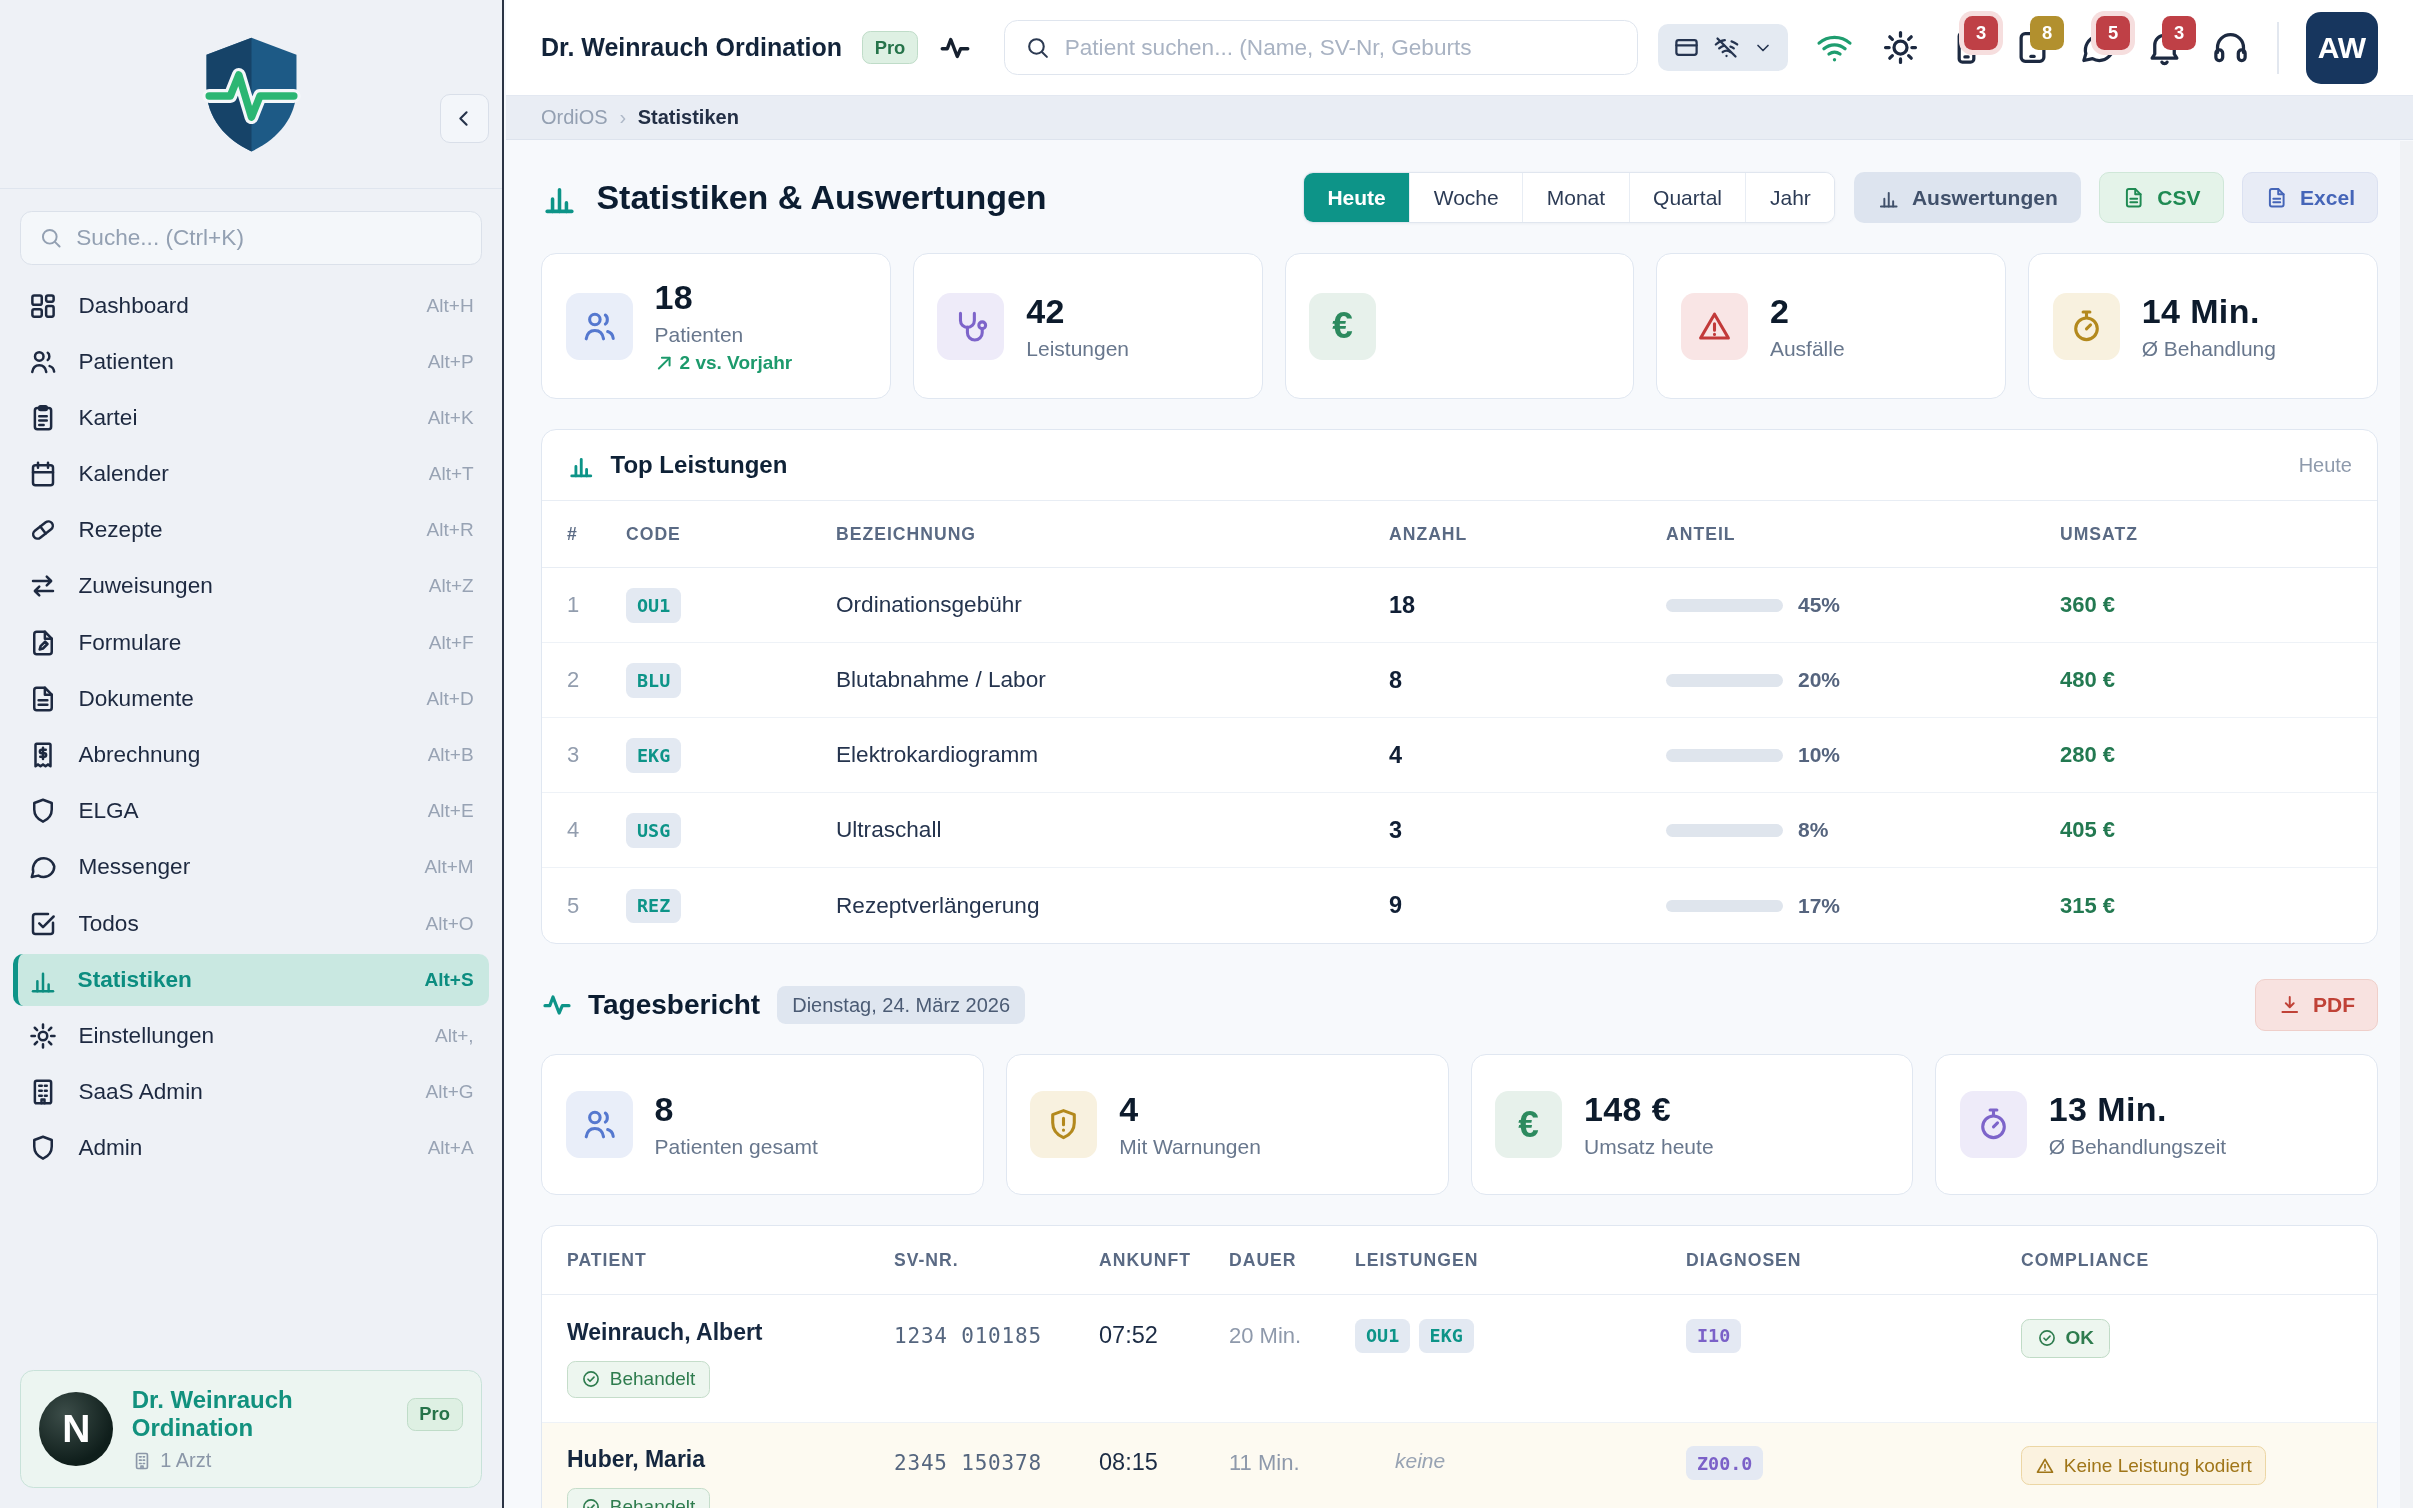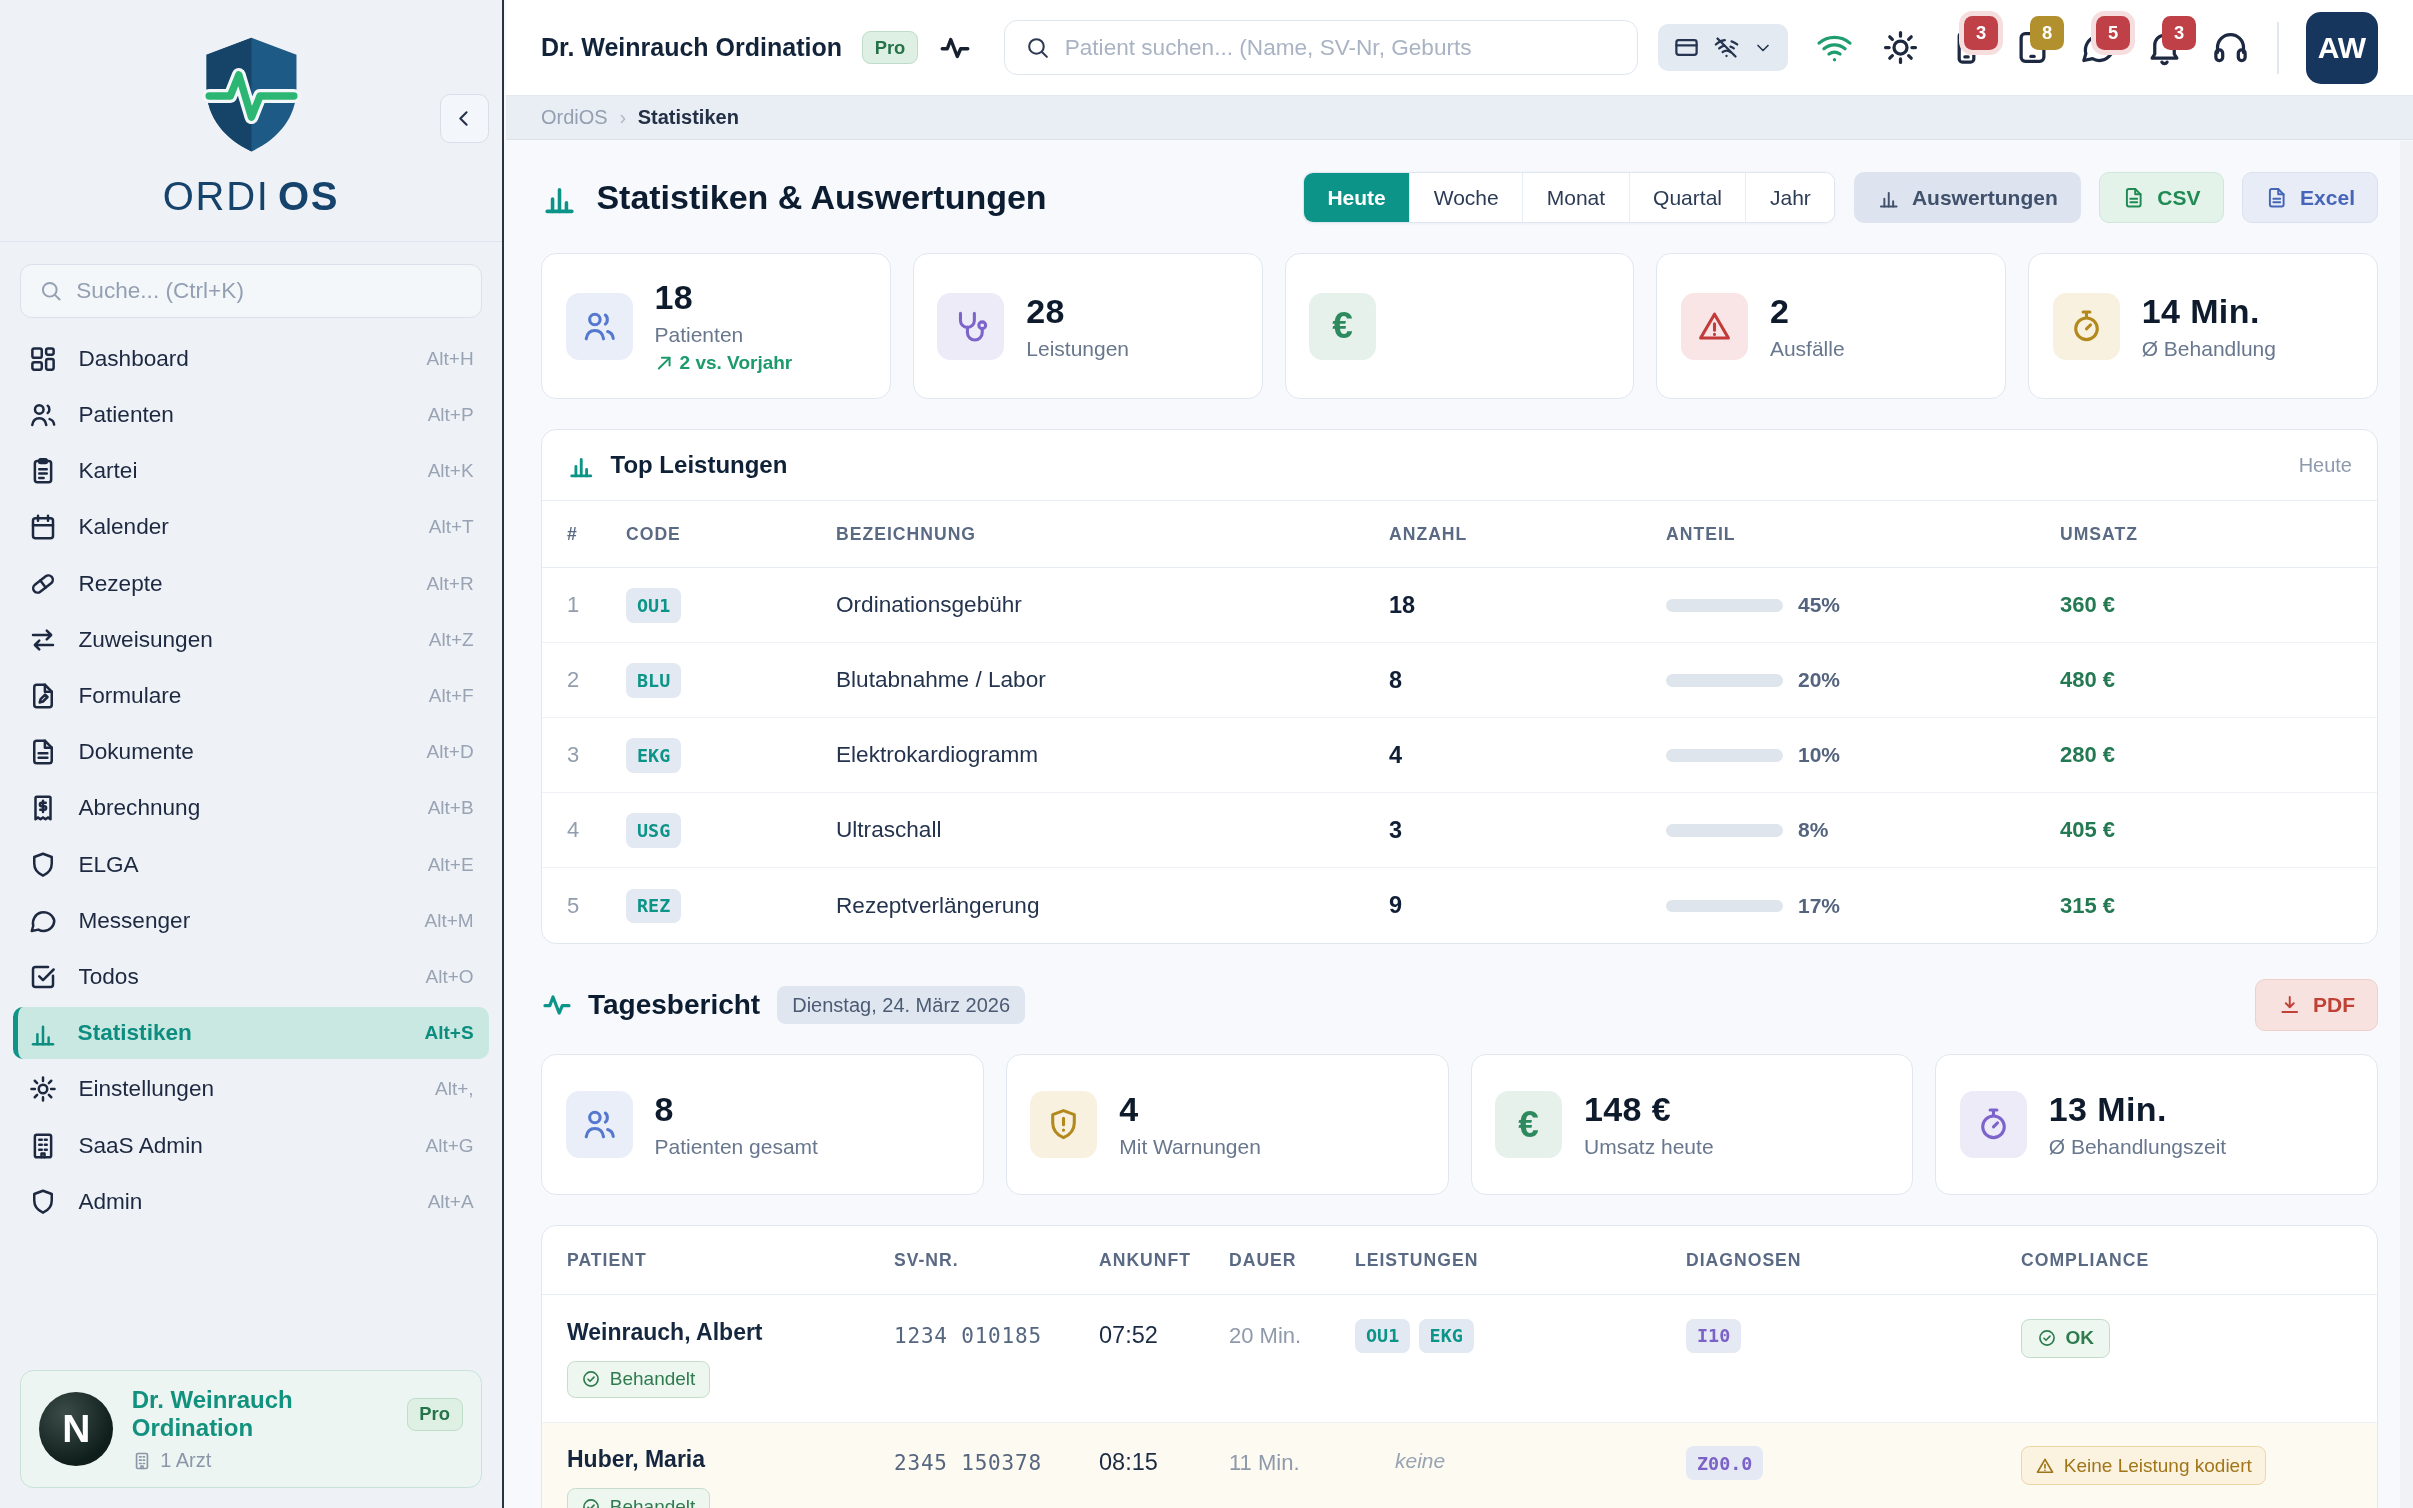--- a/index.html
+++ b/index.html
@@ -313,23 +313,20 @@
 </svg>
 
 <aside class="sidebar">
   <div class="logo-wrap">
     <svg class="logo-shield" viewBox="0 0 24 25">
       <path fill="#1d5a86" stroke="none" d="M12 1.5l8.5 3.2v6.4c0 5.6-3.6 9.6-8.5 11.9-4.9-2.3-8.5-6.3-8.5-11.9V4.7z"></path>
       <path fill="#153f63" stroke="none" d="M12 1.5v21.5c-4.9-2.3-8.5-6.3-8.5-11.9V4.7z" opacity="0.85"></path>
       <path fill="none" stroke="#f4f7fa" stroke-width="2.6" stroke-linecap="round" stroke-linejoin="round" d="M4 12.5h4l1.6-4 2.4 8 1.6-4h6.4"></path>
       <path fill="none" stroke="#2bb673" stroke-width="1.4" stroke-linecap="round" stroke-linejoin="round" d="M4 12.5h4l1.6-4 2.4 8 1.6-4h6.4"></path>
     </svg>
-    <div class="logo-text">
-      <span class="w1">ORDI</span><span class="w2">OS</span>
-    </div>
     <div class="collapse-btn">
       <svg class="ic" width="25" height="25" viewBox="0 0 30 30">
           <use href="#i-chev-left"></use>
         </svg>
     </div>
   </div>
 
   <div class="side-search">
     <svg class="ic" width="23.5" height="23.5" viewBox="0 0 28 28">
         <use href="#i-search"></use>
@@ -640,21 +637,21 @@
       </div>
       <div class="kpi">
         <div class="kpi-ic t-purple">
           <svg class="ic" viewBox="0 0 24 24">
               <path d="M5.5 3.5v4.6a4.5 4.5 0 0 0 9 0V3.5"></path>
               <path d="M10 12.4V16a4.8 4.8 0 0 0 9.6 0v-2.5"></path>
               <circle cx="19.6" cy="11.2" r="2.2"></circle>
             </svg>
         </div>
         <div>
-          <div class="kpi-val">28</div>
+          <div class="kpi-val">42</div>
           <div class="kpi-label">Leistungen</div>
         </div>
       </div>
       <div class="kpi">
         <div class="kpi-ic t-green">€</div>
       </div>
       <div class="kpi">
         <div class="kpi-ic t-red">
             <svg class="ic" viewBox="0 0 44 44" width="37" height="37">
               <use href="#i-warning"></use>

